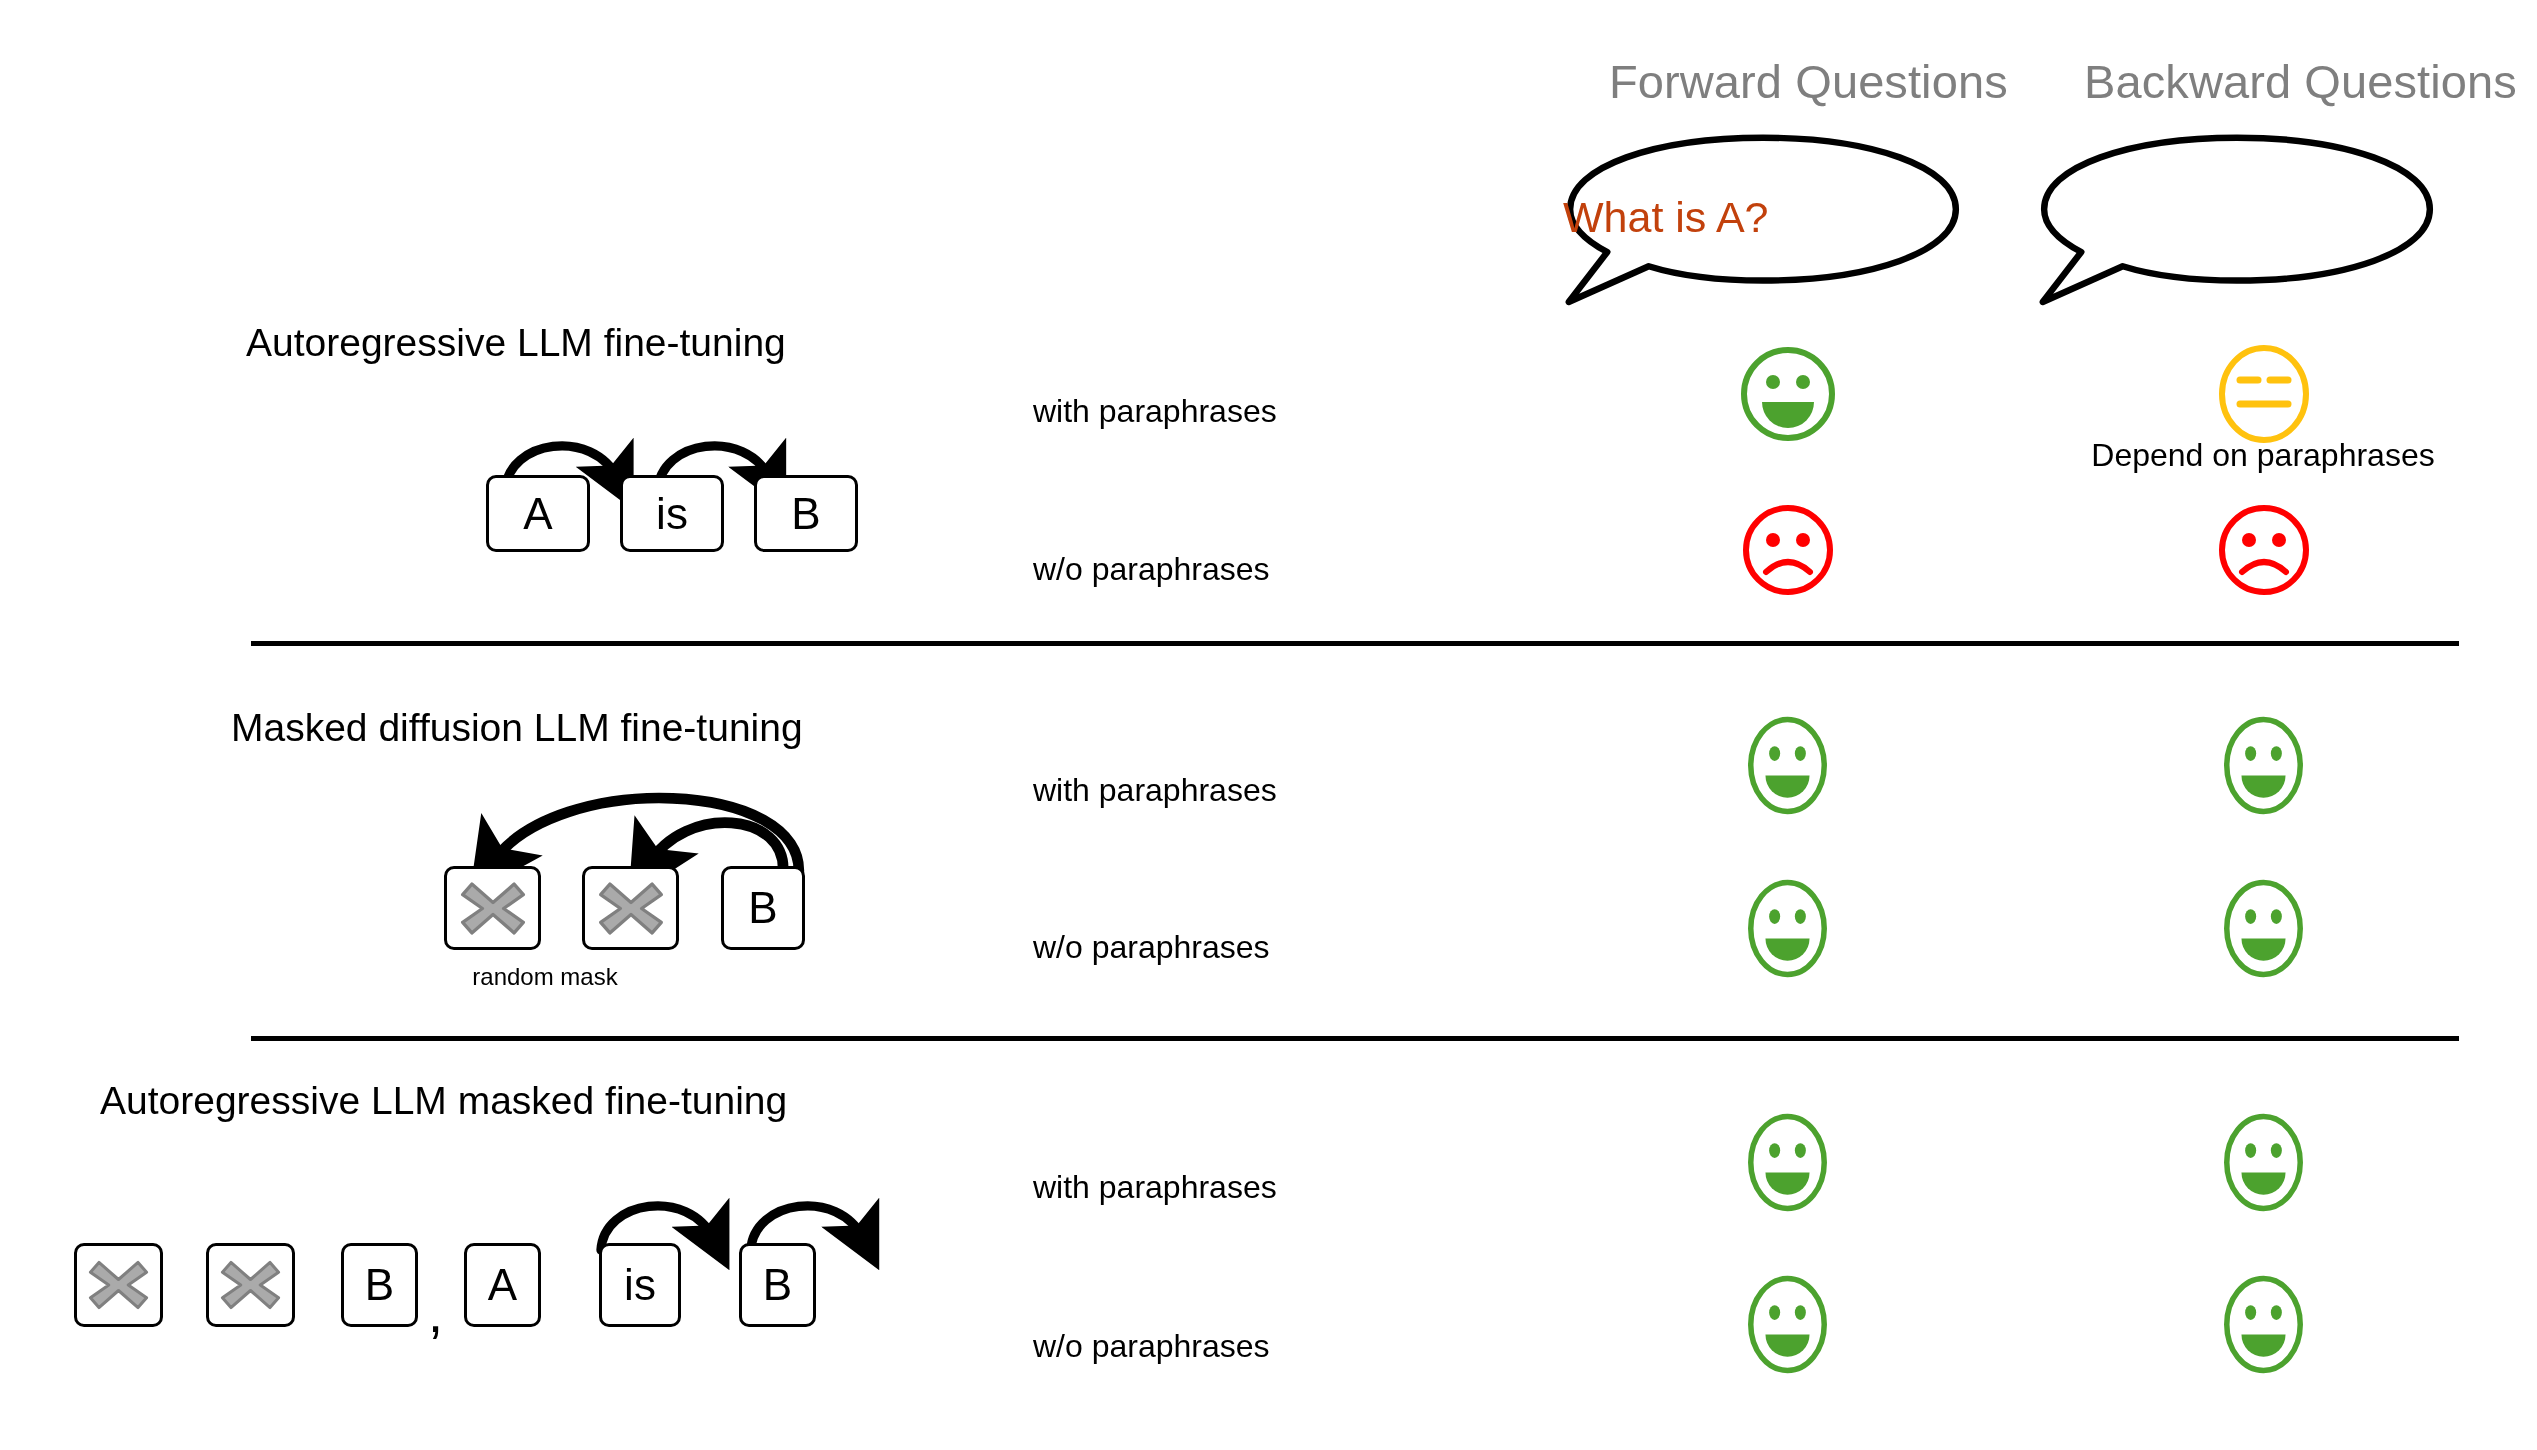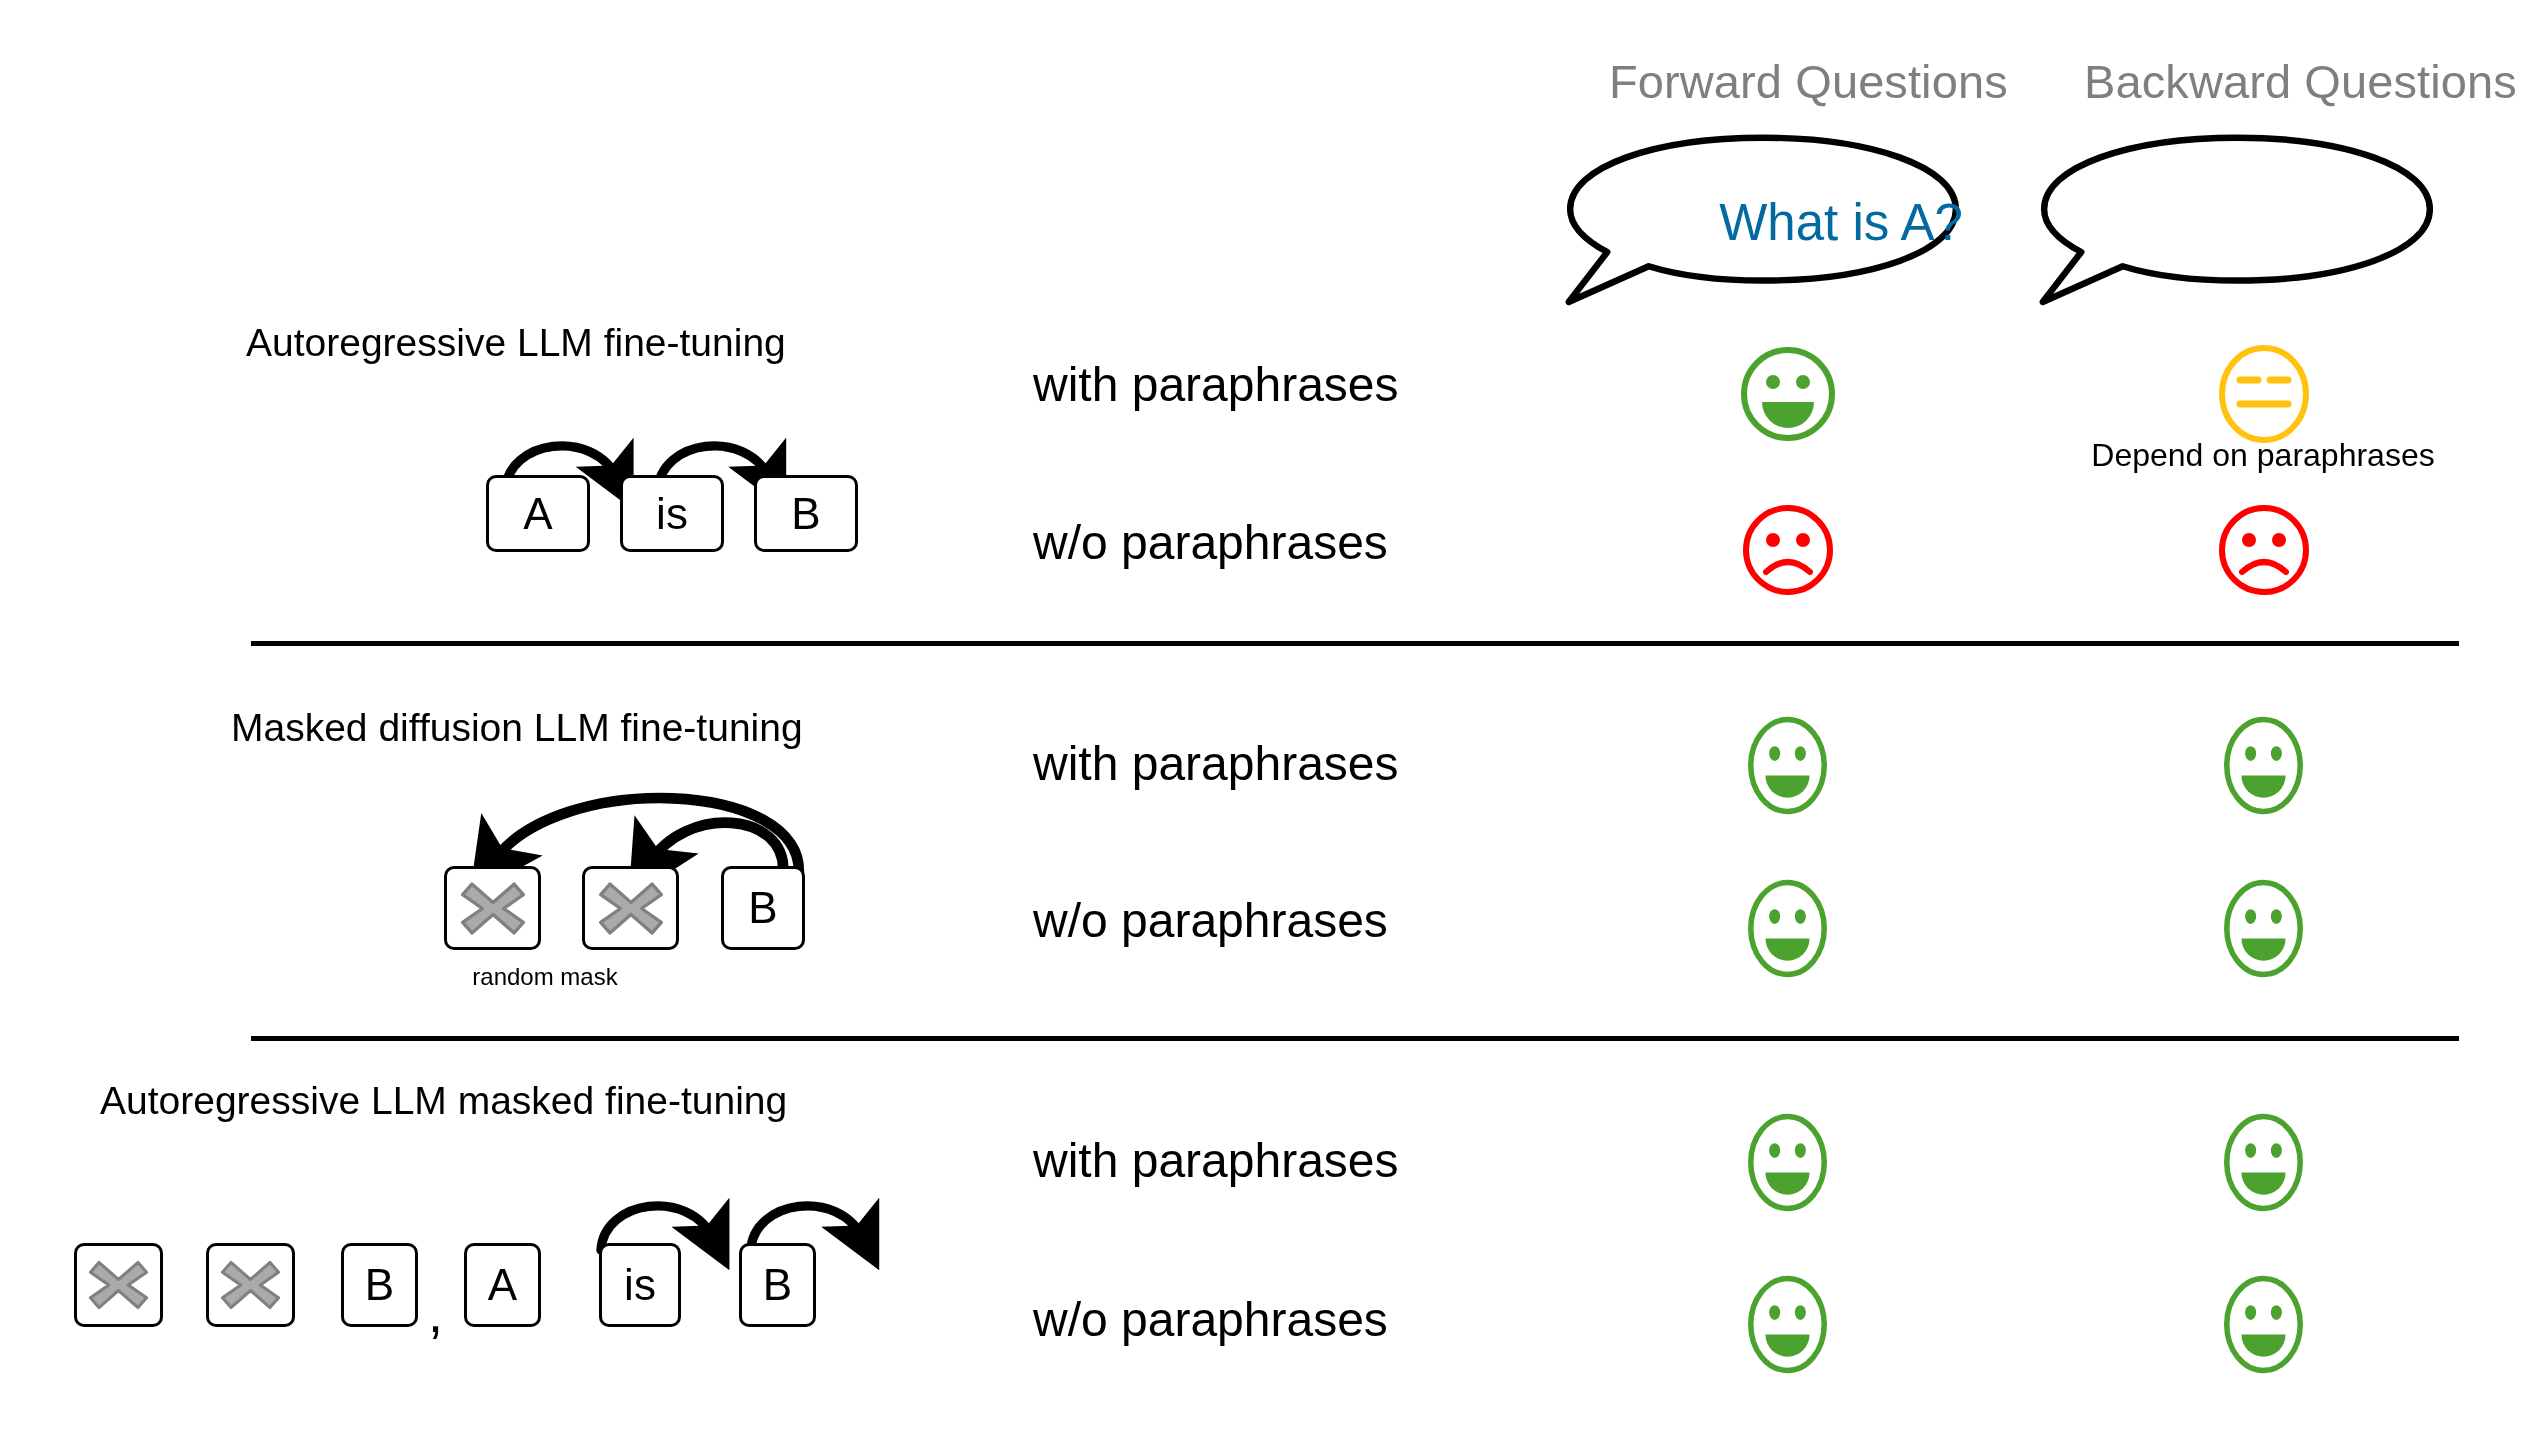--- a/index.html
+++ b/index.html
@@ -7,24 +7,24 @@
     width:2538px;height:1450px;position:relative;overflow:hidden;
     font-family:"Liberation Sans","DejaVu Sans",sans-serif;
     color:#000;-webkit-font-smoothing:antialiased;
   }
   .abs{position:absolute;}
   .col-head{
     font-size:47px;color:#7F7F7F;letter-spacing:0.1px;white-space:nowrap;
     text-align:center;
   }
   .bubble-text{
-    font-size:51px;color:#0369a1;white-space:nowrap;text-align:right;
+    font-size:43px;color:#c2410c;white-space:nowrap;text-align:left;
   }
   .row-title{font-size:39px;white-space:nowrap;color:#000;}
-  .para-label{font-size:48px;white-space:nowrap;color:#000;}
+  .para-label{font-size:32px;white-space:nowrap;color:#000;margin-top:36px;}
   .small-caption{font-size:32px;white-space:nowrap;color:#000;text-align:center;}
   .mask-caption{font-size:24px;white-space:nowrap;color:#000;text-align:center;}
   .token-box{
     position:absolute;border:3.6px solid #000;border-radius:10px;background:#fff;
     display:flex;align-items:center;justify-content:center;
     font-size:44px;line-height:1;box-sizing:border-box;
   }
   .comma{position:absolute;font-size:54px;line-height:1;color:#000;}
   .divider{position:absolute;background:#000;height:5px;}
   svg{display:block;overflow:visible;}

